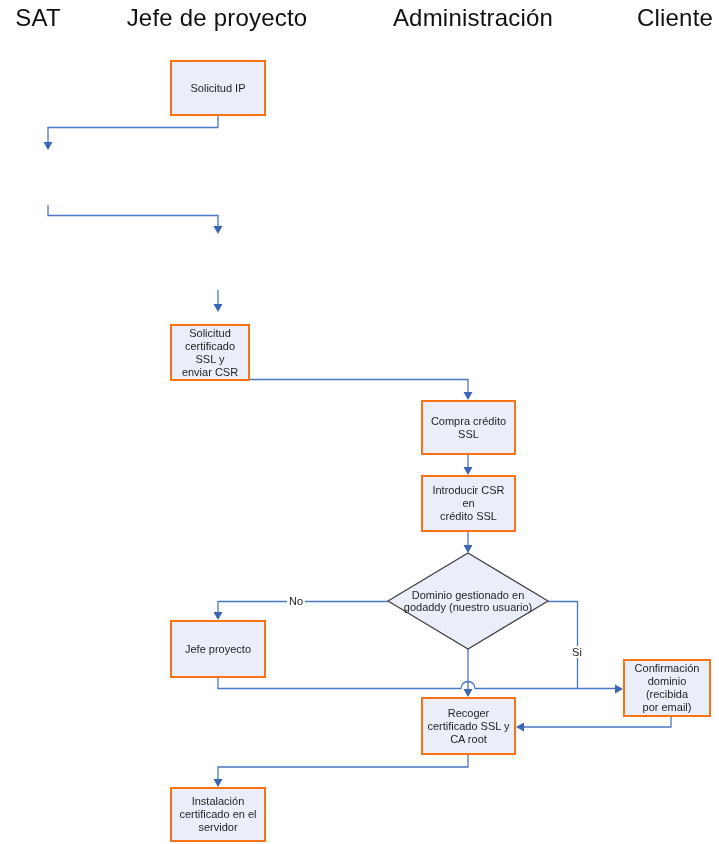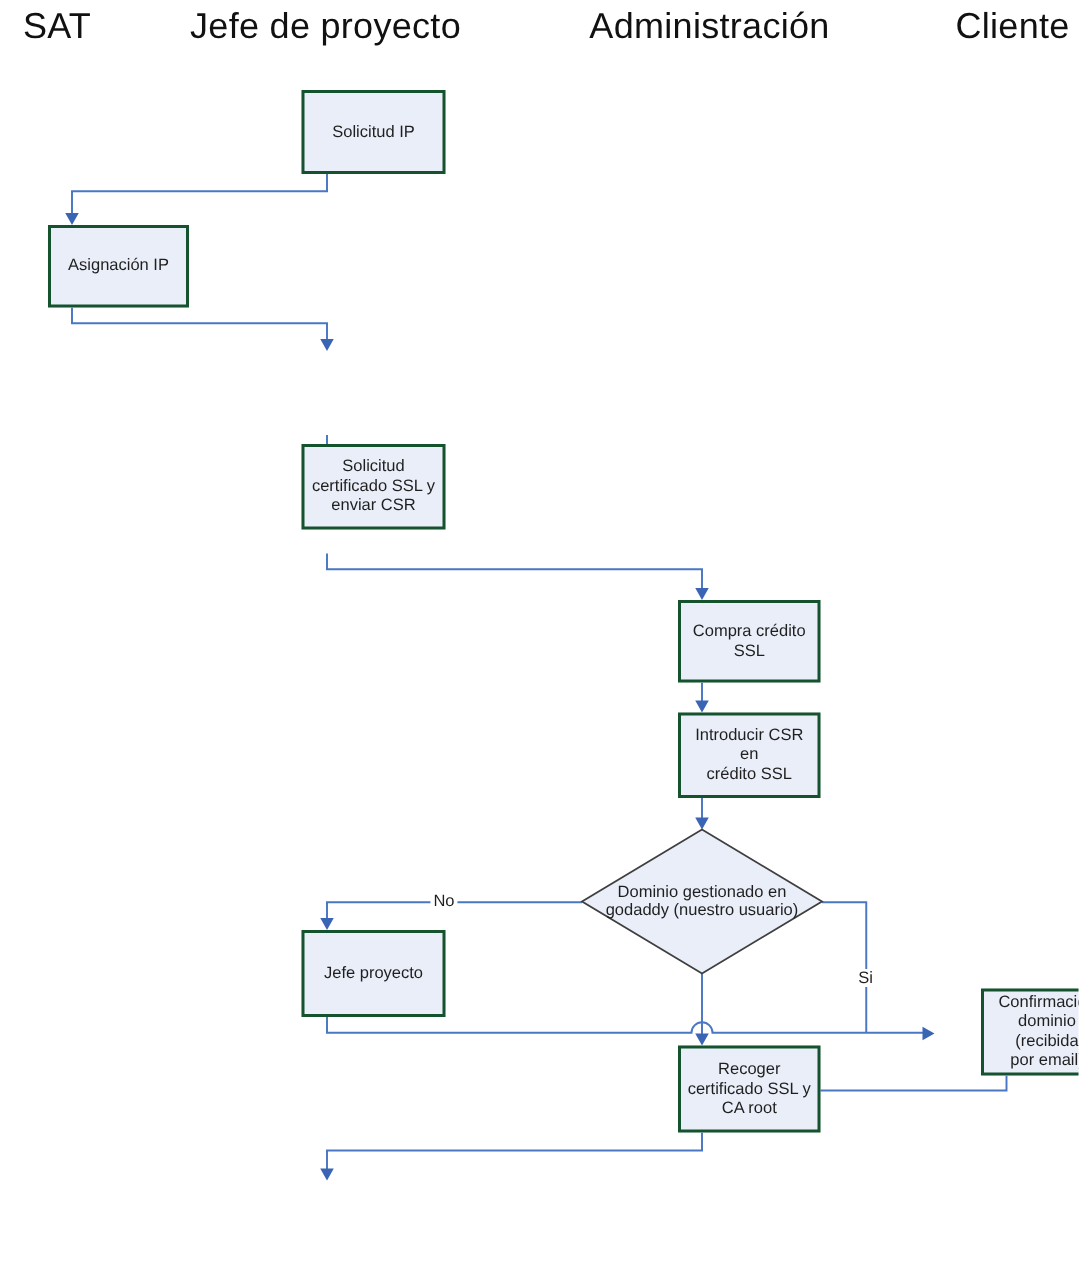--- a/index.html
+++ b/index.html
@@ -20,29 +20,28 @@
     white-space:nowrap;
     letter-spacing:0.2px;
   }
   .connector-layer{
     position:absolute;left:0;top:0;width:719px;height:844px;
   }
   .node{
     position:absolute;
     box-sizing:border-box;
     background:#e9eef8;
-    border:2px solid #14532d;
+    border:2px solid #f97316;
     display:flex;
     align-items:center;
     justify-content:center;
     text-align:center;
     color:#1f1f1f;
     font-size:11px;
     line-height:13px;
-    margin-left:31px;
   }
   .node .nlabel{
     white-space:pre-line;
     padding:1px 3px;
   }
   .free-label{
     position:absolute;
     transform:translate(-50%,-50%);
     font-size:11px;
     line-height:12px;
@@ -96,26 +95,23 @@
       <polygon points="524,722.5 524,731.5 516,727"></polygon>
       <polygon points="213.5,779 222.5,779 218,787"></polygon>
     </g>
     <polygon points="388,601 468,553 548,601 468,649" fill="#e9eef8" stroke="#3f3f3f" stroke-width="1.2"></polygon>
   </svg>
 
   <div class="node" style="left:170px;top:60px;width:96px;height:56px">
     <span class="nlabel">Solicitud IP</span>
   </div>
 
-  <div class="node" style="left:1px;top:150px;width:94px;height:55px">
-    <span class="nlabel">Asignación IP</span>
-  </div>
 
 
-  <div class="node" style="left:170px;top:296px;width:96px;height:57px">
+  <div class="node" style="left:170px;top:324px;width:80px;height:57px">
     <span class="nlabel">Solicitud
 certificado SSL y
 enviar CSR</span>
   </div>
 
   <div class="node" style="left:421px;top:475px;width:95px;height:57px">
     <span class="nlabel">Introducir CSR en
 crédito SSL</span>
   </div>
 
@@ -133,20 +129,25 @@
 dominio (recibida
 por email)</span>
   </div>
 
   <div class="node" style="left:421px;top:697px;width:95px;height:58px">
     <span class="nlabel">Recoger
 certificado SSL y
 CA root</span>
   </div>
 
+  <div class="node" style="left:170px;top:787px;width:96px;height:55px">
+    <span class="nlabel">Instalación
+certificado en el
+servidor</span>
+  </div>
 
   <div class="free-label diamond-text" style="left:468px;top:601px">Dominio gestionado en
 godaddy (nuestro usuario)</div>
 
   <div class="free-label" style="left:296px;top:601px">No</div>
   <div class="free-label" style="left:577px;top:652px">Si</div>
 
 </div>
 
 </body></html>

